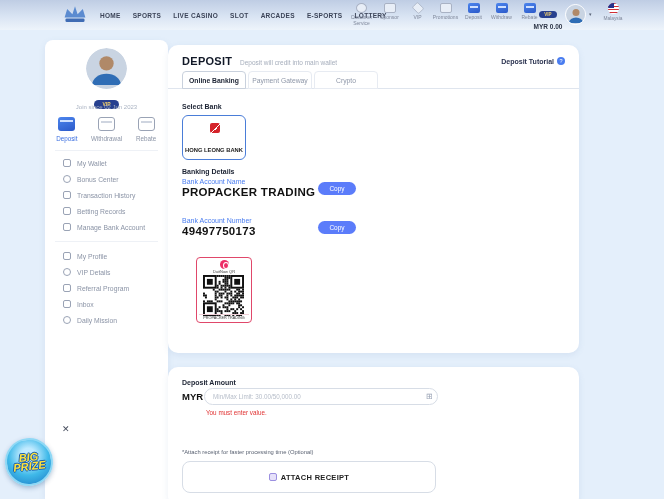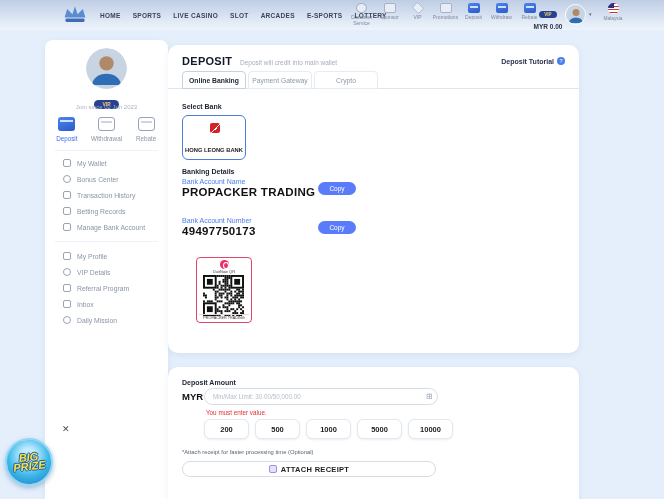--- a/index.html
+++ b/index.html
@@ -99,21 +99,21 @@
   .amtinput { position:absolute; left:36px; top:21px; width:234px; height:17px; border:1px solid #d7dde6;
               border-radius:9px; font-size:6.3px; font-family:inherit; color:#333; padding:0 16px 0 8px; outline:none; }
   .amtinput::placeholder { color:#b6bdc9; }
   .keypad { position:absolute; left:258px; top:25px; font-size:8px; color:#9aa3b5; cursor:pointer; }
   .err { position:absolute; left:38px; top:42px; font-size:6.3px; color:#e03131; }
   .presets { position:absolute; left:36px; top:52px; display:flex; gap:6px; }
   .preset { width:45px; height:20px; background:#fff; border:1px solid #e3e8ef; border-radius:6px;
             font-size:7.5px; font-weight:bold; color:#222; font-family:inherit; cursor:pointer;
             box-shadow:0 1px 2px rgba(120,140,170,.15); }
   .note { position:absolute; left:14px; top:82px; font-size:5.8px; color:#5a6272; }
-  .attach { position:absolute; left:14px; top:94px; width:254px; height:16px; background:#fff;
+  .attach { position:absolute; left:14px; top:94px; width:254px; height:32px; background:#fff;
             border:1px solid #d7dde6; border-radius:8px; display:flex; align-items:center; justify-content:center;
             gap:4px; cursor:pointer; }
   .attico { width:8px; height:8px; border:1px solid #9b8fe0; border-radius:2px; background:#e6e1fa; }
   .attlbl { font-size:7.5px; font-weight:bold; color:#222; letter-spacing:.3px; }
 
   .bigprize { position:absolute; left:5px; top:438px; width:48px; height:48px; border-radius:50%;
               background:radial-gradient(circle at 50% 35%, #bfeaff 0 20%, #3fb9e9 55%, #1a78c4 100%);
               border:2px solid #8fd8f5; display:flex; flex-direction:column; align-items:center; justify-content:center;
               transform:rotate(-6deg); cursor:pointer; box-shadow:0 2px 5px rgba(0,60,120,.3); }
   .bigprize span { font-size:11px; font-weight:bold; font-style:italic; color:#ffe23c; line-height:.85;
@@ -458,27 +458,20 @@
   </div>
 </div>
 
 <div class="card amount">
   <div class="seclbl amtlbl">Deposit Amount</div>
   <span class="cur">MYR</span>
   <input class="amtinput" type="text" placeholder="Min/Max Limit: 30.00/50,000.00" style="">
   <span class="keypad">⊞</span>
   <div class="err">You must enter value.</div>
 
-  <div class="presets">
-    <button class="preset">200</button>
-    <button class="preset">500</button>
-    <button class="preset">1000</button>
-    <button class="preset">5000</button>
-    <button class="preset">10000</button>
-  </div>
 
   <div class="note">*Attach receipt for faster processing time (Optional)</div>
   <div class="attach">
     <span class="attico"></span>
     <span class="attlbl">ATTACH RECEIPT</span>
   </div>
 </div>
 
 <div class="bigprize">
   <span>BIG</span>

